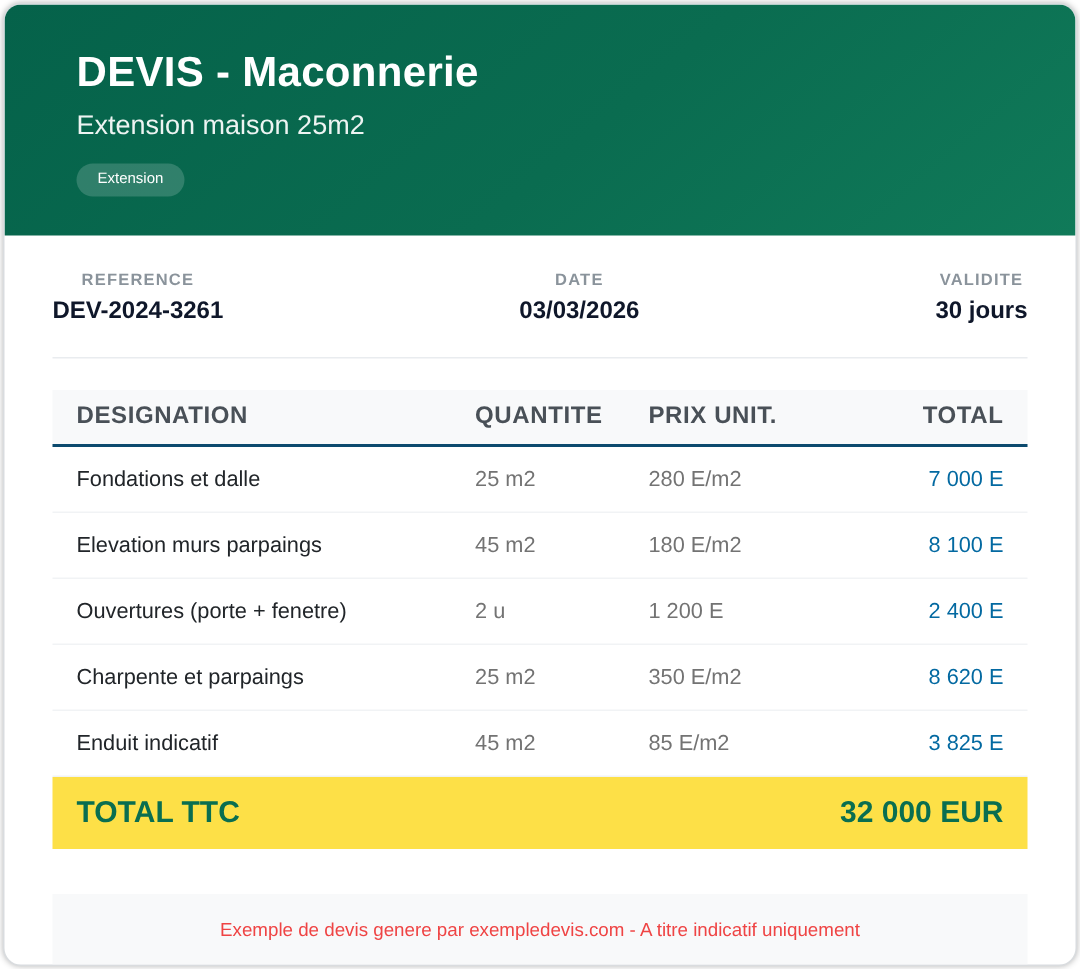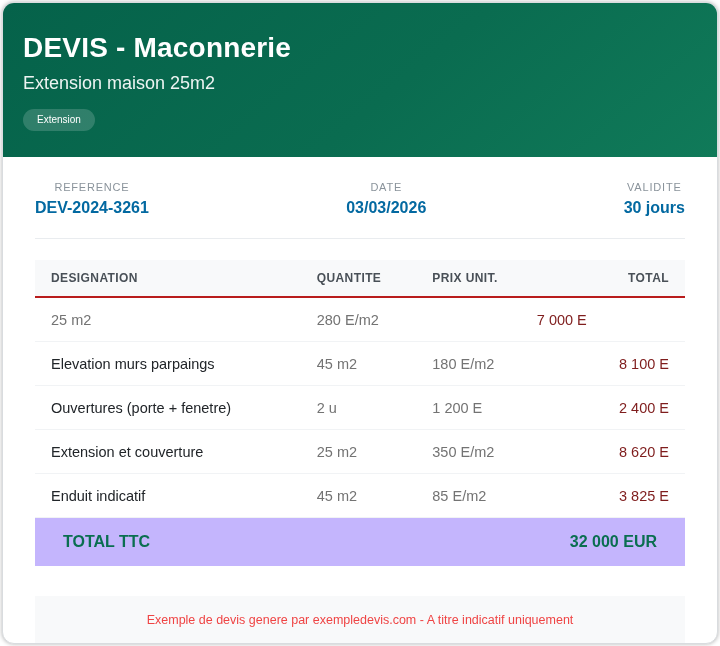--- a/index.html
+++ b/index.html
@@ -17,21 +17,21 @@
     box-shadow: 0 0 4px rgba(0,0,0,0.30);
     overflow: hidden;
     display: flex;
     flex-direction: column;
   }
 
   
   .hero {
     background: linear-gradient(140deg, #05624a 0%, #0a6c50 55%, #107a59 100%);
     color: #ffffff;
-    padding: 29px 32px 26px 20px;
+    padding: 29px 32px 26px 48px;
     flex: 0 0 auto;
   }
   .hero-title {
     font-size: 28px;
     font-weight: bold;
     letter-spacing: 0.2px;
     line-height: 1.15;
   }
   .hero-subtitle {
     margin-top: 9px;
@@ -57,71 +57,71 @@
   }
 
   .info-bar {
     display: flex;
     justify-content: space-between;
     align-items: flex-start;
   }
   .info-block { text-align: center; }
   .info-label {
     font-size: 11px;
-    font-weight: normal;
+    font-weight: bold;
     letter-spacing: 0.8px;
     color: #8a939b;
     text-transform: uppercase;
   }
   .info-value {
     margin-top: 6px;
     font-size: 16px;
     font-weight: bold;
-    color: #0369a1;
+    color: #0f172a;
   }
   .info-divider {
     margin-top: 21px;
     border-bottom: 1px solid #e9ecef;
   }
 
   
   .quote-table { margin-top: 21px; }
   .t-head, .t-row {
     display: grid;
     grid-template-columns: 43% 18.7% 25% 1fr;
     align-items: center;
     padding: 0 16px;
   }
   .t-head {
     background: #f8f9fa;
     height: 38px;
-    border-bottom: 2px solid #b91c1c;
-    font-size: 12px;
+    border-bottom: 2px solid #0c4a6e;
+    font-size: 16px;
     font-weight: bold;
     letter-spacing: 0.4px;
     color: #495057;
   }
   .t-row {
     height: 44px;
     border-bottom: 1px solid #f1f3f5;
     font-size: 14.5px;
   }
   .cell-designation { color: #212529; }
   .cell-mid { color: #737373; }
-  .cell-total { text-align: right; color: #7f1d1d; }
+  .cell-total { text-align: right; color: #0369a1; }
   .h-total { text-align: right; }
 
   .t-total {
     display: flex;
     justify-content: space-between;
     align-items: center;
-    background: #c4b5fd;
+    background: #fde047;
     height: 48px;
-    padding: 0 28px;
-    font-size: 16px;
+    padding: 0 16px;
+    font-size: 20px;
     font-weight: bold;
     color: #0a6e50;
   }
 
   
   .footer {
     margin-top: auto;
     background: #f8f9fa;
     height: 47px;
     display: flex;
@@ -162,38 +162,39 @@
 
     <div class="quote-table">
       <div class="t-head">
         <div>DESIGNATION</div>
         <div>QUANTITE</div>
         <div>PRIX UNIT.</div>
         <div class="h-total">TOTAL</div>
       </div>
 
       <div class="t-row">
+        <div class="cell-designation">Fondations et dalle</div>
         <div class="cell-mid">25 m2</div>
         <div class="cell-mid">280 E/m2</div>
         <div class="cell-total">7 000 E</div>
       </div>
       <div class="t-row">
         <div class="cell-designation">Elevation murs parpaings</div>
         <div class="cell-mid">45 m2</div>
         <div class="cell-mid">180 E/m2</div>
         <div class="cell-total">8 100 E</div>
       </div>
       <div class="t-row">
         <div class="cell-designation">Ouvertures (porte + fenetre)</div>
         <div class="cell-mid">2 u</div>
         <div class="cell-mid">1 200 E</div>
         <div class="cell-total">2 400 E</div>
       </div>
       <div class="t-row">
-        <div class="cell-designation">Extension et couverture</div>
+        <div class="cell-designation">Charpente et parpaings</div>
         <div class="cell-mid">25 m2</div>
         <div class="cell-mid">350 E/m2</div>
         <div class="cell-total">8 620 E</div>
       </div>
       <div class="t-row">
         <div class="cell-designation">Enduit indicatif</div>
         <div class="cell-mid">45 m2</div>
         <div class="cell-mid">85 E/m2</div>
         <div class="cell-total">3 825 E</div>
       </div>

